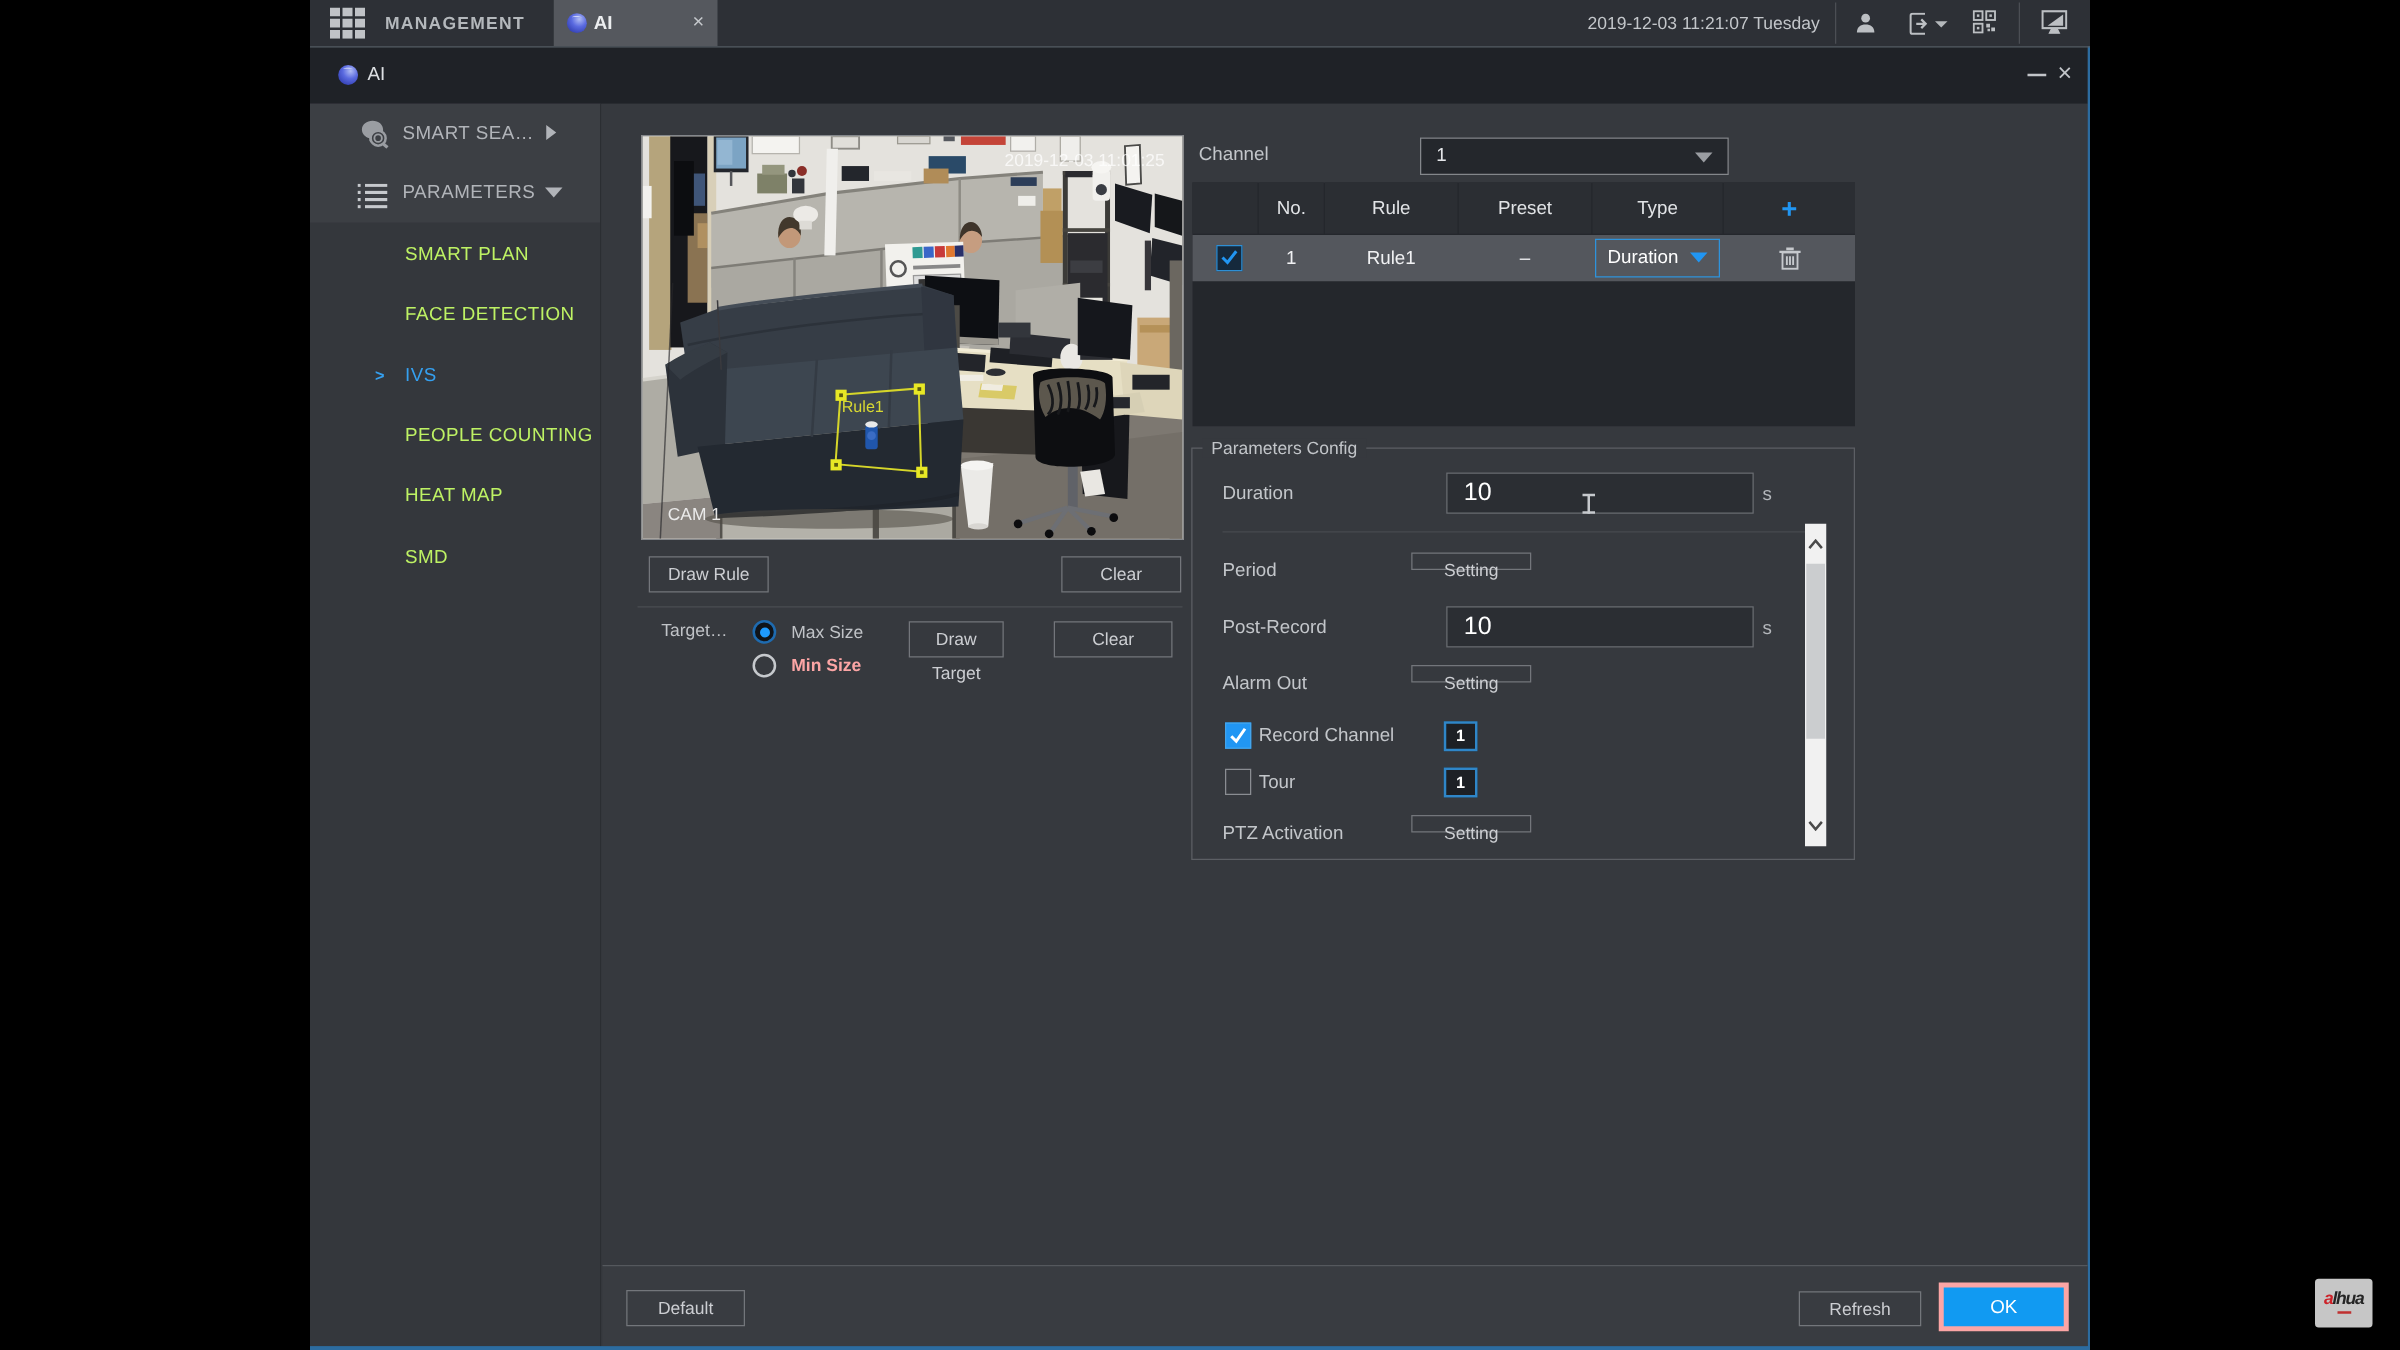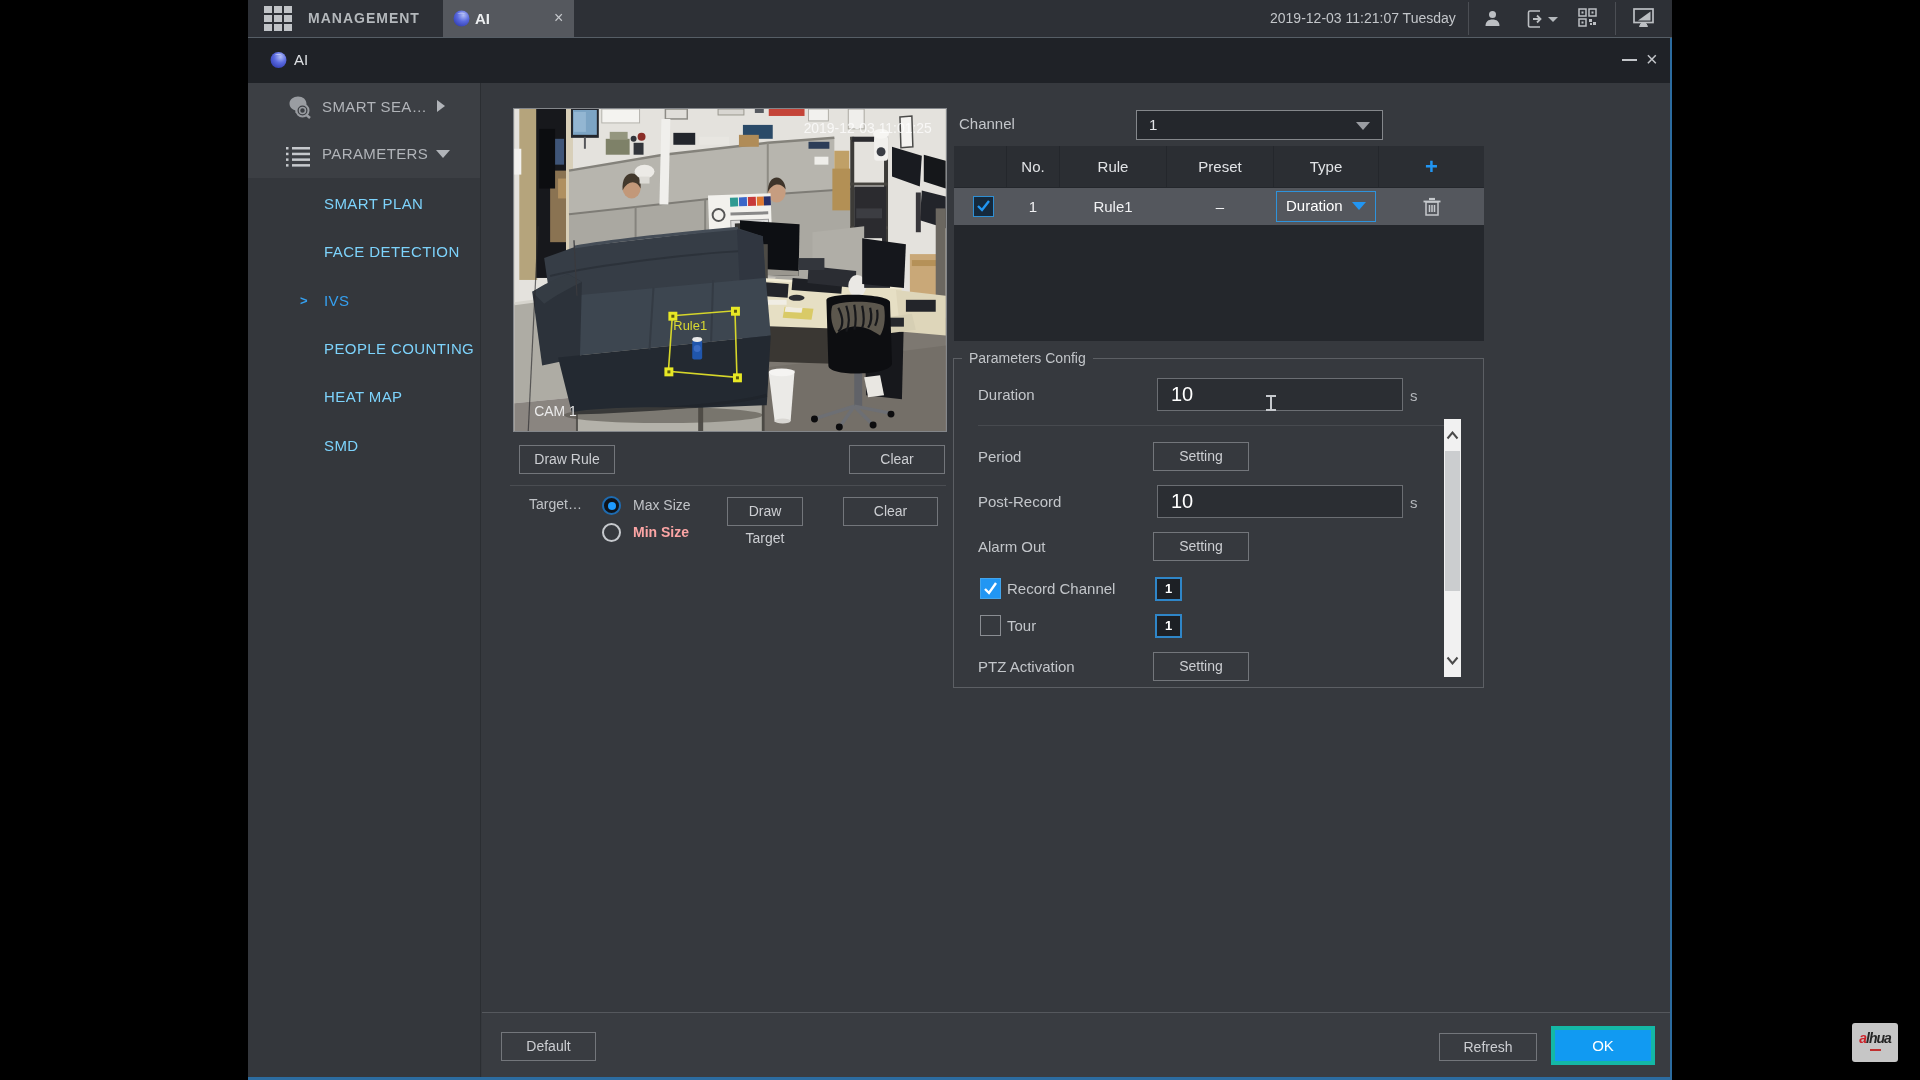--- a/index.html
+++ b/index.html
@@ -34,21 +34,21 @@
   #titlebar .t { left:46px; top:0; height:46px; line-height:46px; color:#dde0e3; font-size:15px; position:absolute;}
   #wmin { left:1374px; top:22px; width:15px; height:2px; background:#c2c5c9; }
   #wclose { left:1398px; top:0; height:46px; line-height:44px; color:#c2c5c9; font-size:20px; }
 
   
   #sidebar { left:0; top:46px; width:233px; height:994px; background:#34373c; border-right:1px solid #2b2e32;}
   #sidetop { left:0; top:0; width:232px; height:95px; background:#3c3f44; }
   .srow { left:0; width:232px; height:47px; }
   .srow .lbl { left:74px; top:0; height:47px; line-height:47px; font-size:15px; color:#b1b4b9; letter-spacing:0.4px; position:absolute;}
   .sub { left:0; width:232px; height:48px; }
-  .sub .lbl { left:76px; top:0; height:48px; line-height:48px; font-size:15px; color:#7dd3fc; letter-spacing:0.4px; position:absolute;}
+  .sub .lbl { left:76px; top:0; height:48px; line-height:48px; font-size:15px; color:#bef264; letter-spacing:0.4px; position:absolute;}
   #ivs-arrow { left:52px; top:0; height:48px; line-height:48px; color:#35a0f0; font-size:13px; font-weight:bold;}
   .tri-r { width:0; height:0; border-top:6px solid transparent; border-bottom:6px solid transparent;
      border-left:8px solid #b1b4b9; }
   .tri-d { width:0; height:0; border-left:7px solid transparent; border-right:7px solid transparent;
      border-top:8px solid #b1b4b9; }
 
   
   #main { left:233px; top:46px; width:1189px; height:994px; background:#36393e; }
   #cam { left:32px; top:25px; width:434px; height:324px; border:1px solid #84878b; background:#b9b6ae;}
   .btn { border:1px solid #73767b; color:#ccced2; font-size:14px; text-align:center; background:transparent; }
@@ -82,36 +82,36 @@
   #type-dd .c { right:9px; top:10px; width:0; height:0; border-left:7px solid transparent;
      border-right:7px solid transparent; border-top:8px solid #2196f3; position:absolute;}
 
   
   #pconf { left:472px; top:275px; width:531px; height:330px; border:1px solid #5c5f64; }
   #pconf-lbl { left:481px; top:268px; background:#36393e; padding:0 7px; color:#c2c5c9; font-size:14px; line-height:15px;}
   .flbl { left:497px; color:#c3c6ca; font-size:15px; line-height:16px; }
   .finput { left:676px; width:246px; height:33px; background:#2b2e33; border:1px solid #6b6e73;
      color:#fff; font-size:20px; line-height:31px; padding-left:13px; }
   .fs { left:929px; color:#b4b7bb; font-size:15px; line-height:16px;}
-  .setbtn { left:672px; width:96px; height:29px; line-height:27px; }
+  .setbtn { left:648px; width:96px; height:14px; line-height:27px; }
   #fsep { left:497px; top:342px; width:466px; height:1px; background:#474a4f; }
   .fcb { width:21px; height:21px; }
   .onebox { left:674px; width:27px; height:24px; border:2px solid #2f86c8; background:#1d2025;
      color:#fff; font-size:13px; font-weight:bold; text-align:center; line-height:20px; }
 
   
   #sbar { left:963px; top:336px; width:17px; height:258px; background:#f1f1f1; }
 
   
   #footerbg { left:482px; top:1013px; width:1188px; height:64px; background:#393c41; }
   #botline { left:248px; top:1077px; width:1424px; height:3px; background:#2c6ca0; }
   #footer-line { left:482px; top:1012px; width:1188px; height:1px; background:#55585d; }
   #b-default { left:501px; top:1032px; width:95px; height:29px; line-height:27px; }
   #b-refresh { left:1439px; top:1033px; width:98px; height:28px; line-height:26px; }
-  #ok-wrap { left:1551px; top:1026px; width:104px; height:39px; background:#14b8a6; }
+  #ok-wrap { left:1551px; top:1026px; width:104px; height:39px; background:#fca5a5; }
   #b-ok { left:4px; top:4px; width:96px; height:31px; background:#119af2; color:#fff; font-size:15px;
      text-align:center; line-height:31px; position:absolute;}
 
   
   #logo { left:1852px; top:1023px; width:46px; height:39px; background:#c6c6c6; border-radius:3px;
      text-align:center; }
   #logo .t { font-size:14px; font-weight:bold; font-style:italic; color:#252525; line-height:30px; letter-spacing:-1px;}
   #logo .t .red { color:#cc2229; }
 </style>
 </head>

